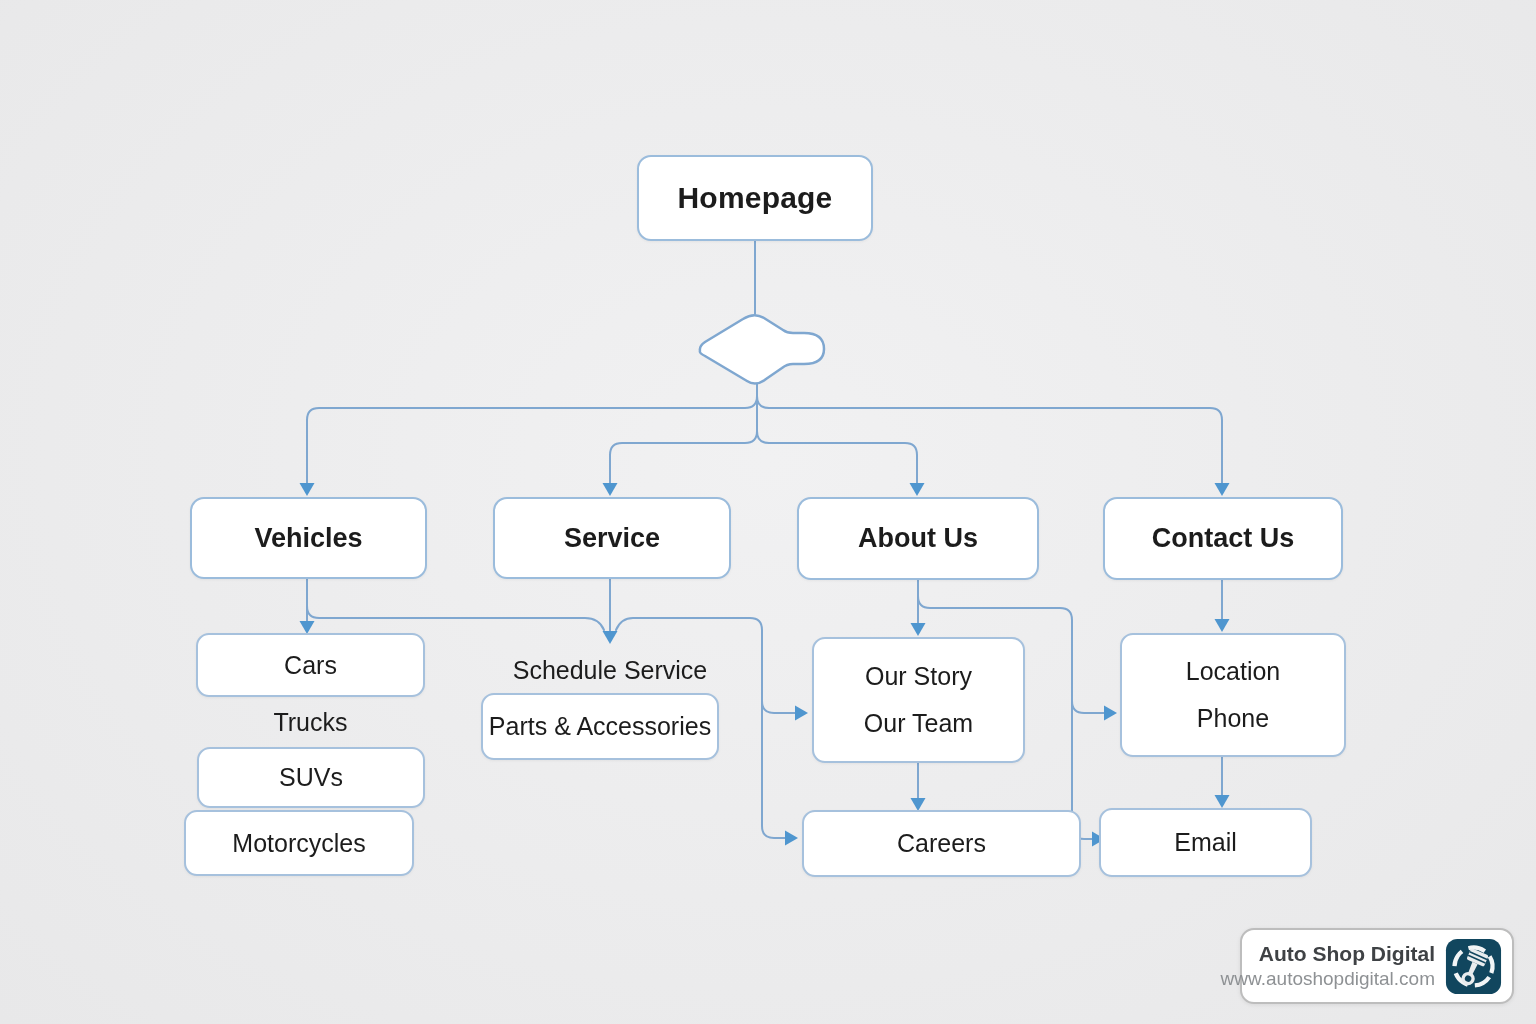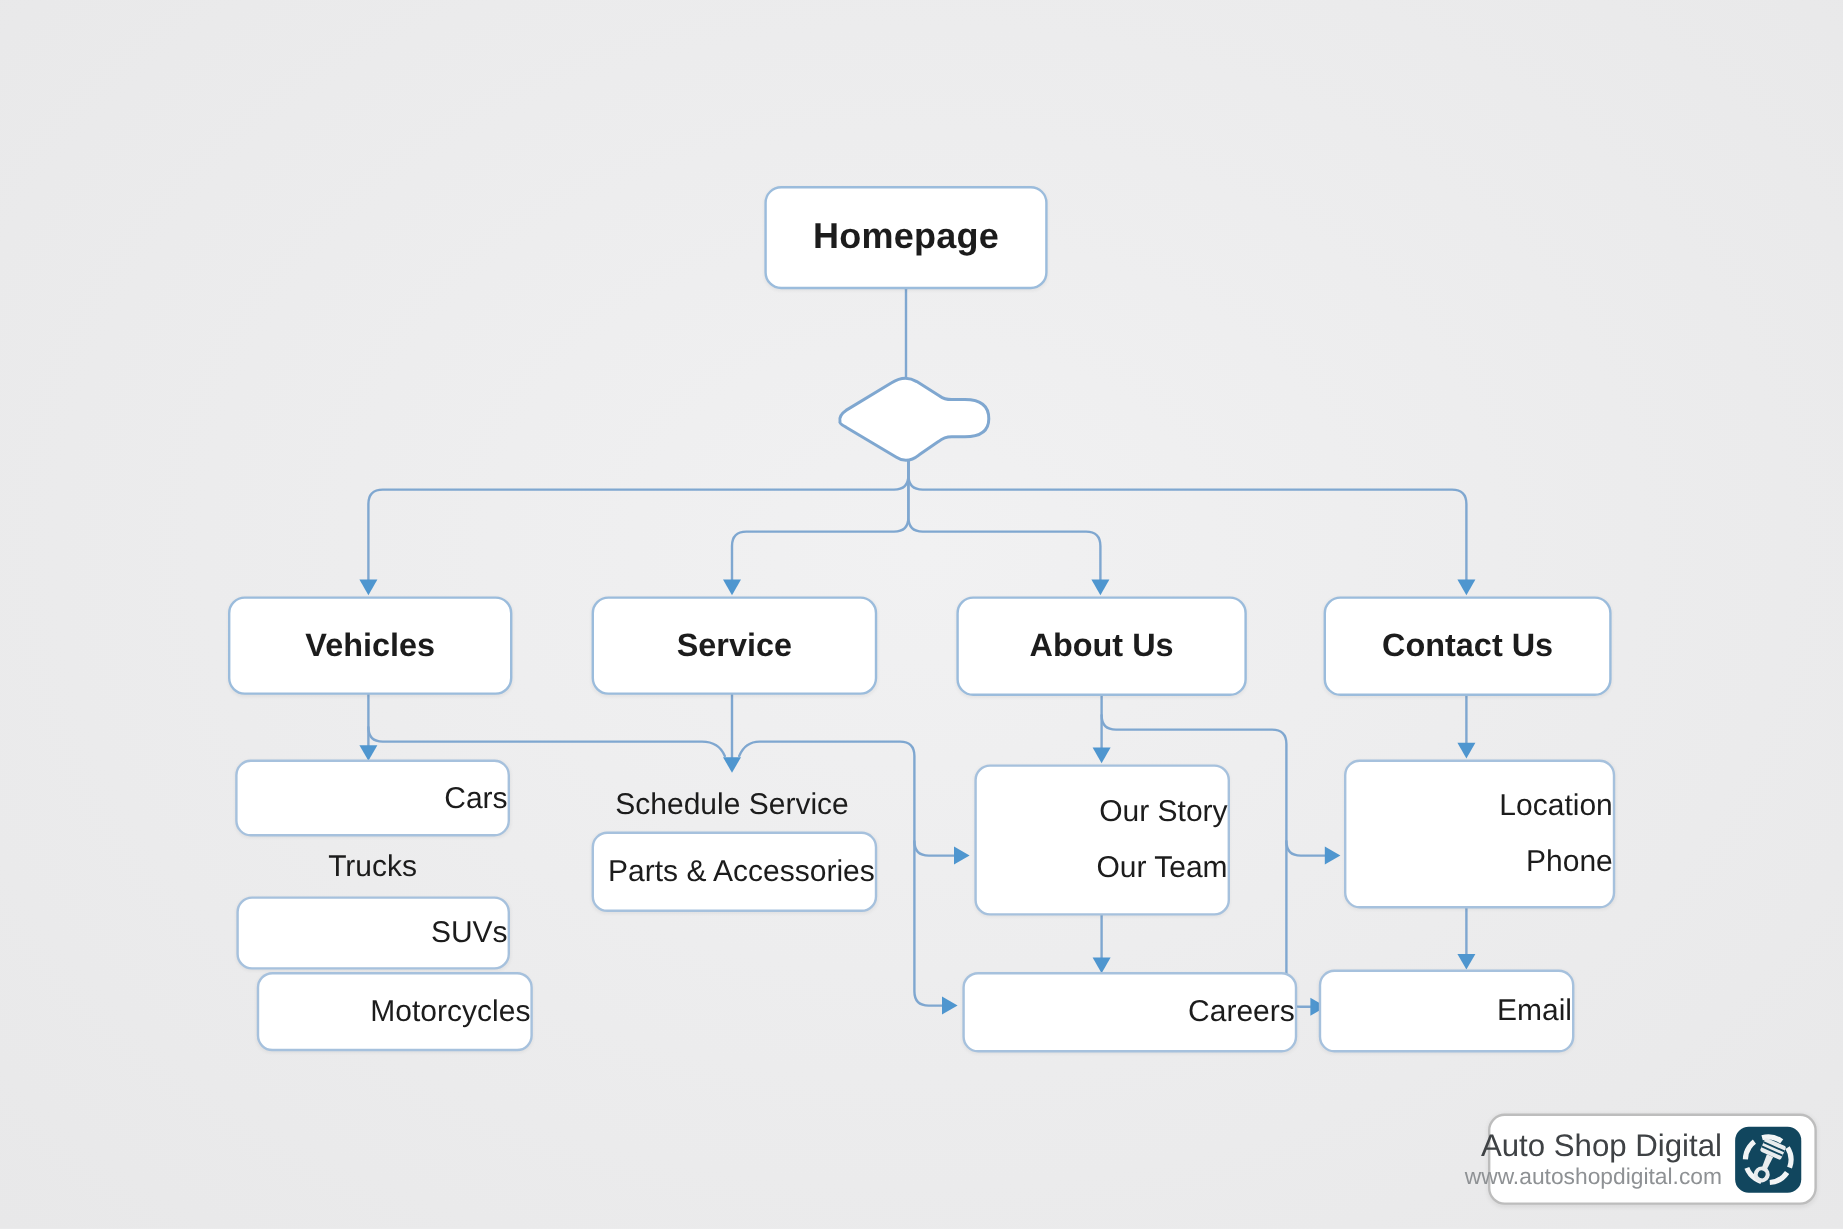--- a/index.html
+++ b/index.html
@@ -35,36 +35,36 @@
     border:2.5px solid var(--node-border);
     border-radius:14px;
     display:flex;flex-direction:column;align-items:center;justify-content:center;
     color:var(--text);
     box-shadow:0 1px 3px rgba(0,0,0,0.05);
     gap:18px;
   }
   .node.main span, .node.root span{font-weight:700;}
   .root span{font-size:30px;letter-spacing:.2px;}
   .main span{font-size:27px;}
-  .child{border-width:2px;border-color:#a6c1dd;border-radius:13px;align-items:flex-end;}
+  .child{border-width:2px;border-color:#a6c1dd;border-radius:13px;}
   .child span{font-size:25px;font-weight:500;}
   .bare{
     position:absolute;display:flex;align-items:center;justify-content:center;
     color:var(--text);font-size:25px;font-weight:500;
   }
 
   .logo-card{
     position:absolute;left:1240px;top:928px;width:274px;height:76px;
     background:#ffffff;border:2px solid var(--logo-border);border-radius:14px;
     display:flex;align-items:center;justify-content:flex-end;
     padding:0 10px 0 14px;gap:10px;
     box-shadow:0 1px 4px rgba(0,0,0,0.08);
   }
   .logo-copy{display:flex;flex-direction:column;align-items:flex-end;line-height:1.25;}
-  .brand-name{font-size:26px;font-weight:400;color:var(--logo-text);}
+  .brand-name{font-size:21px;font-weight:700;color:var(--logo-text);}
   .brand-url{font-size:19px;font-weight:400;color:var(--logo-url-text);}
   .logo-badge{width:57px;height:57px;flex:0 0 auto;}
 </style>
 </head>
 <body>
 
 <div class="canvas">
 
   <svg class="connectors" viewBox="0 0 1536 1024">
 
@@ -130,28 +130,28 @@
 
   <div class="node child" style="left:196px;top:633px;width:229px;height:64px">
     <span>Cars</span>
   </div>
   <div class="bare" style="left:196px;top:700px;width:229px;height:44px">
     <span>Trucks</span>
   </div>
   <div class="node child" style="left:197px;top:747px;width:228px;height:61px">
     <span>SUVs</span>
   </div>
-  <div class="node child" style="left:214px;top:810px;width:230px;height:66px">
+  <div class="node child" style="left:184px;top:810px;width:230px;height:66px">
     <span>Motorcycles</span>
   </div>
 
   <div class="bare" style="left:470px;top:650px;width:280px;height:40px">
     <span>Schedule Service</span>
   </div>
-  <div class="node child" style="left:493px;top:693px;width:238px;height:67px">
+  <div class="node child" style="left:481px;top:693px;width:238px;height:67px">
     <span>Parts &amp; Accessories</span>
   </div>
 
   <div class="node child" style="left:812px;top:637px;width:213px;height:126px">
     <span>Our Story</span>
     <span>Our Team</span>
   </div>
   <div class="node child" style="left:802px;top:810px;width:279px;height:67px">
     <span>Careers</span>
   </div>

